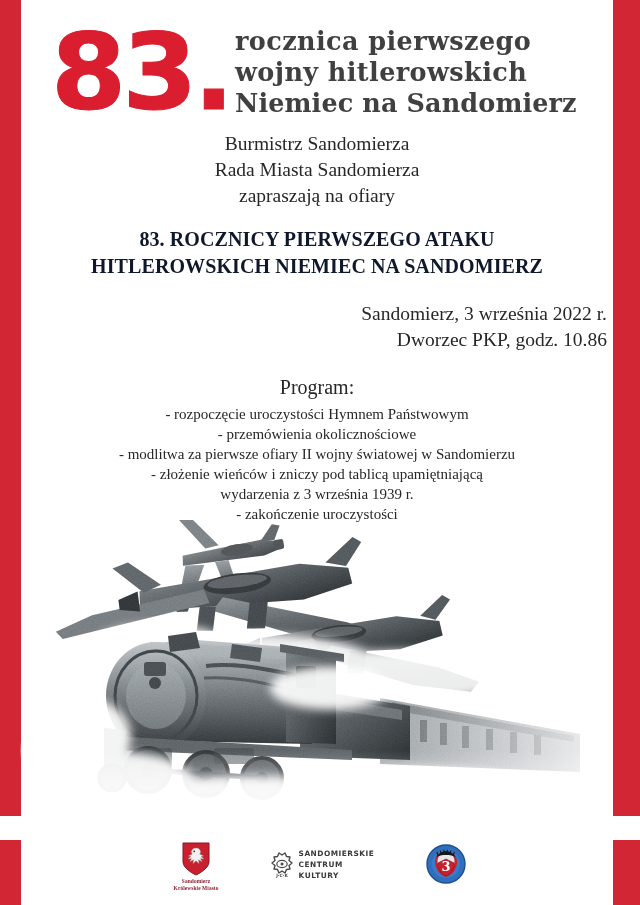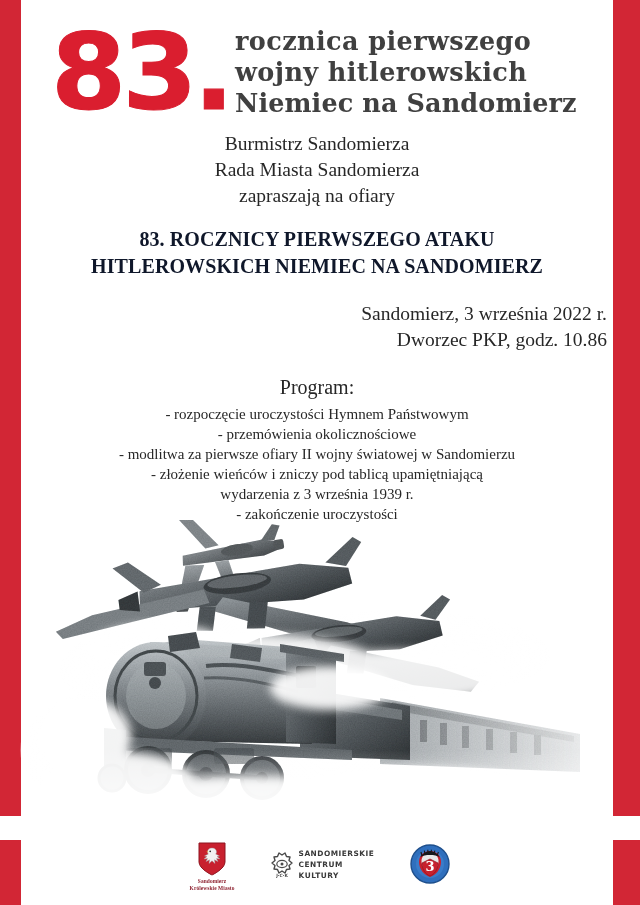--- a/index.html
+++ b/index.html
@@ -119,21 +119,21 @@
   
   .logos {
     position: absolute;
     left: 0;
     right: 0;
     top: 842px;
     height: 58px;
     display: flex;
     align-items: flex-start;
     justify-content: center;
-    gap: 36px;
+    gap: 52px;
   }
   .logo-unit { display: flex; flex-direction: column; align-items: center; }
   .logo-caption {
     margin-top: 2px;
     font-size: 5.4px;
     line-height: 1.28;
     font-weight: bold;
     color: #8e2230;
     text-align: center;
     letter-spacing: 0.1px;

